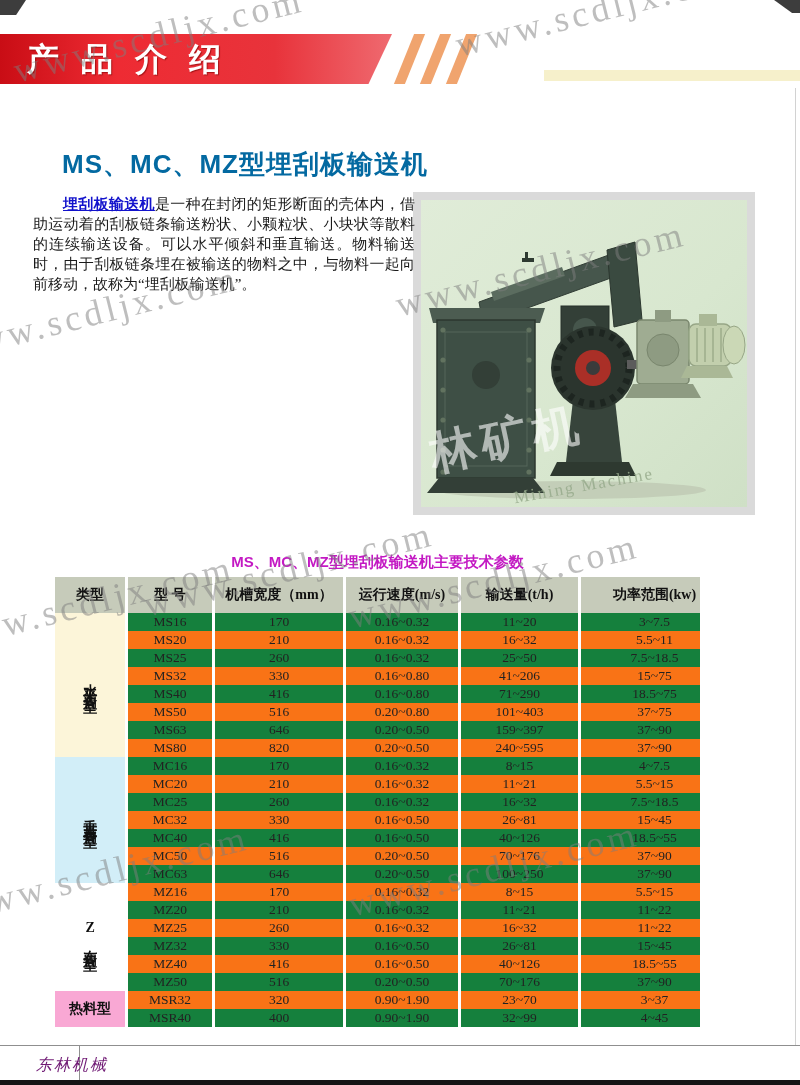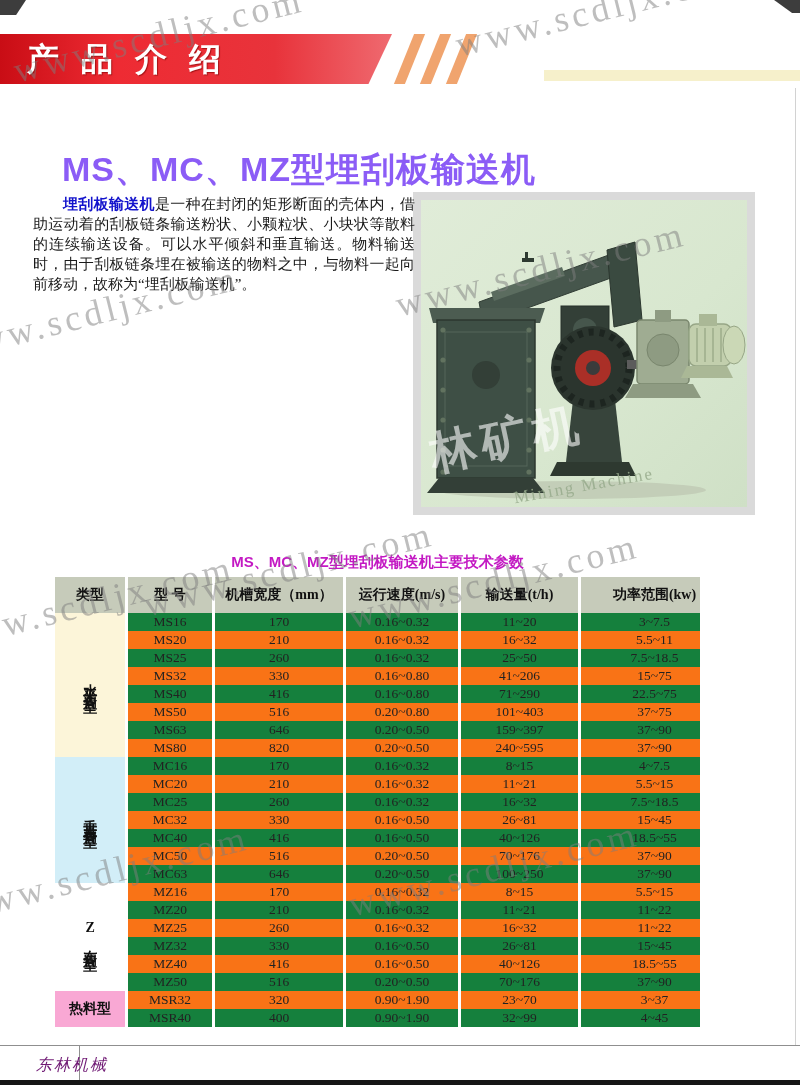--- a/index.html
+++ b/index.html
@@ -18,26 +18,26 @@
     clip-path:polygon(0 0,100% 0,94% 100%,0 100%);}
   .banner-title{line-height:50px;padding-left:27px;font-size:32px;font-weight:bold;
     letter-spacing:22px;color:#ffffff;font-family:"DejaVu Serif",serif;
     text-shadow:1px 1px 1px rgba(120,0,0,.6);white-space:nowrap;}
   .stripes{position:absolute;left:404px;top:34px;height:50px;z-index:2;white-space:nowrap;}
   .stripe{display:inline-block;width:11px;height:50px;margin-right:15px;background:#f0a46e;
     transform:skewX(-22deg);}
   .band-yellow{position:absolute;left:544px;top:70px;width:256px;height:11px;background:#f6f0cb;z-index:1;}
   
   .doc-title{position:absolute;left:62px;top:147px;font-family:"Liberation Sans",sans-serif;
-    font-weight:bold;font-size:34px;letter-spacing:1px;color:#8b5cf6;white-space:nowrap;z-index:2;}
+    font-weight:bold;font-size:26px;letter-spacing:1px;color:#0369a1;white-space:nowrap;z-index:2;}
   
   .intro{position:absolute;left:33px;top:194px;width:382px;font-size:15px;line-height:20px;
     text-align:justify;z-index:2;}
   .intro p{margin:0 0 4px 0;text-indent:2em;}
-  .lead{color:#1313cc;font-weight:bold;}
+  .lead{color:#1313cc;font-weight:bold;text-decoration:underline;}
   
   .photo{position:absolute;left:413px;top:192px;width:326px;height:307px;border:8px solid #dadada;
     background:linear-gradient(135deg,#e0ecd8,#d8e7cf 60%,#cfe0c6);z-index:1;}
   .photo svg{display:block;}
   .photo-wm-cn{position:absolute;left:8px;top:208px;font-size:46px;font-weight:bold;
     color:rgba(255,255,255,.6);transform:rotate(-12deg);letter-spacing:6px;pointer-events:none;}
   .photo-wm-en{position:absolute;left:92px;top:276px;font-size:17px;color:rgba(150,170,140,.85);
     transform:rotate(-10deg);letter-spacing:2px;pointer-events:none;}
   
   .table-title{position:absolute;left:55px;top:553px;width:645px;text-align:center;
@@ -196,21 +196,21 @@
           <td>330</td>
           <td>0.16~0.80</td>
           <td>41~206</td>
           <td>15~75</td>
         </tr>
         <tr class="cream">
           <td>MS40</td>
           <td>416</td>
           <td>0.16~0.80</td>
           <td>71~290</td>
-          <td>22.5~75</td>
+          <td>18.5~75</td>
         </tr>
         <tr class="blue">
           <td>MS50</td>
           <td>516</td>
           <td>0.20~0.80</td>
           <td>101~403</td>
           <td>37~75</td>
         </tr>
         <tr class="cream">
           <td>MS63</td>

